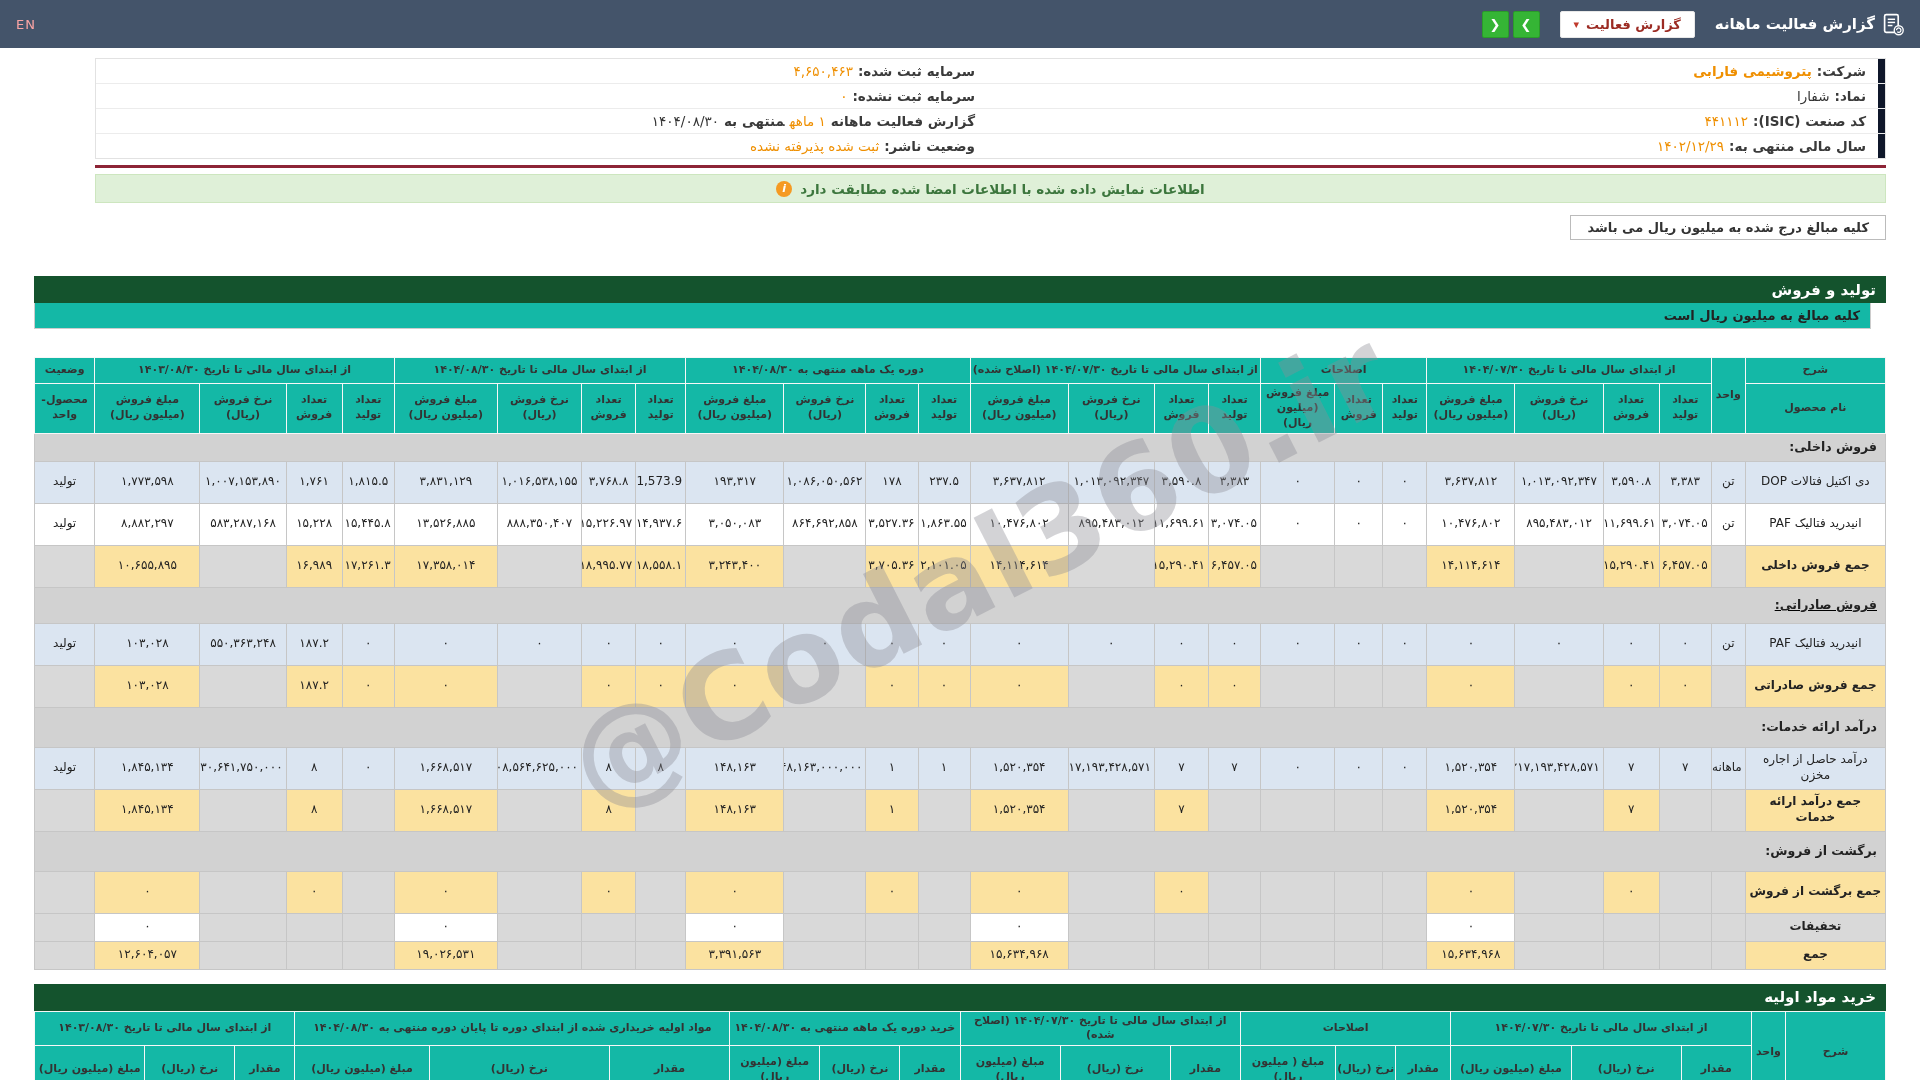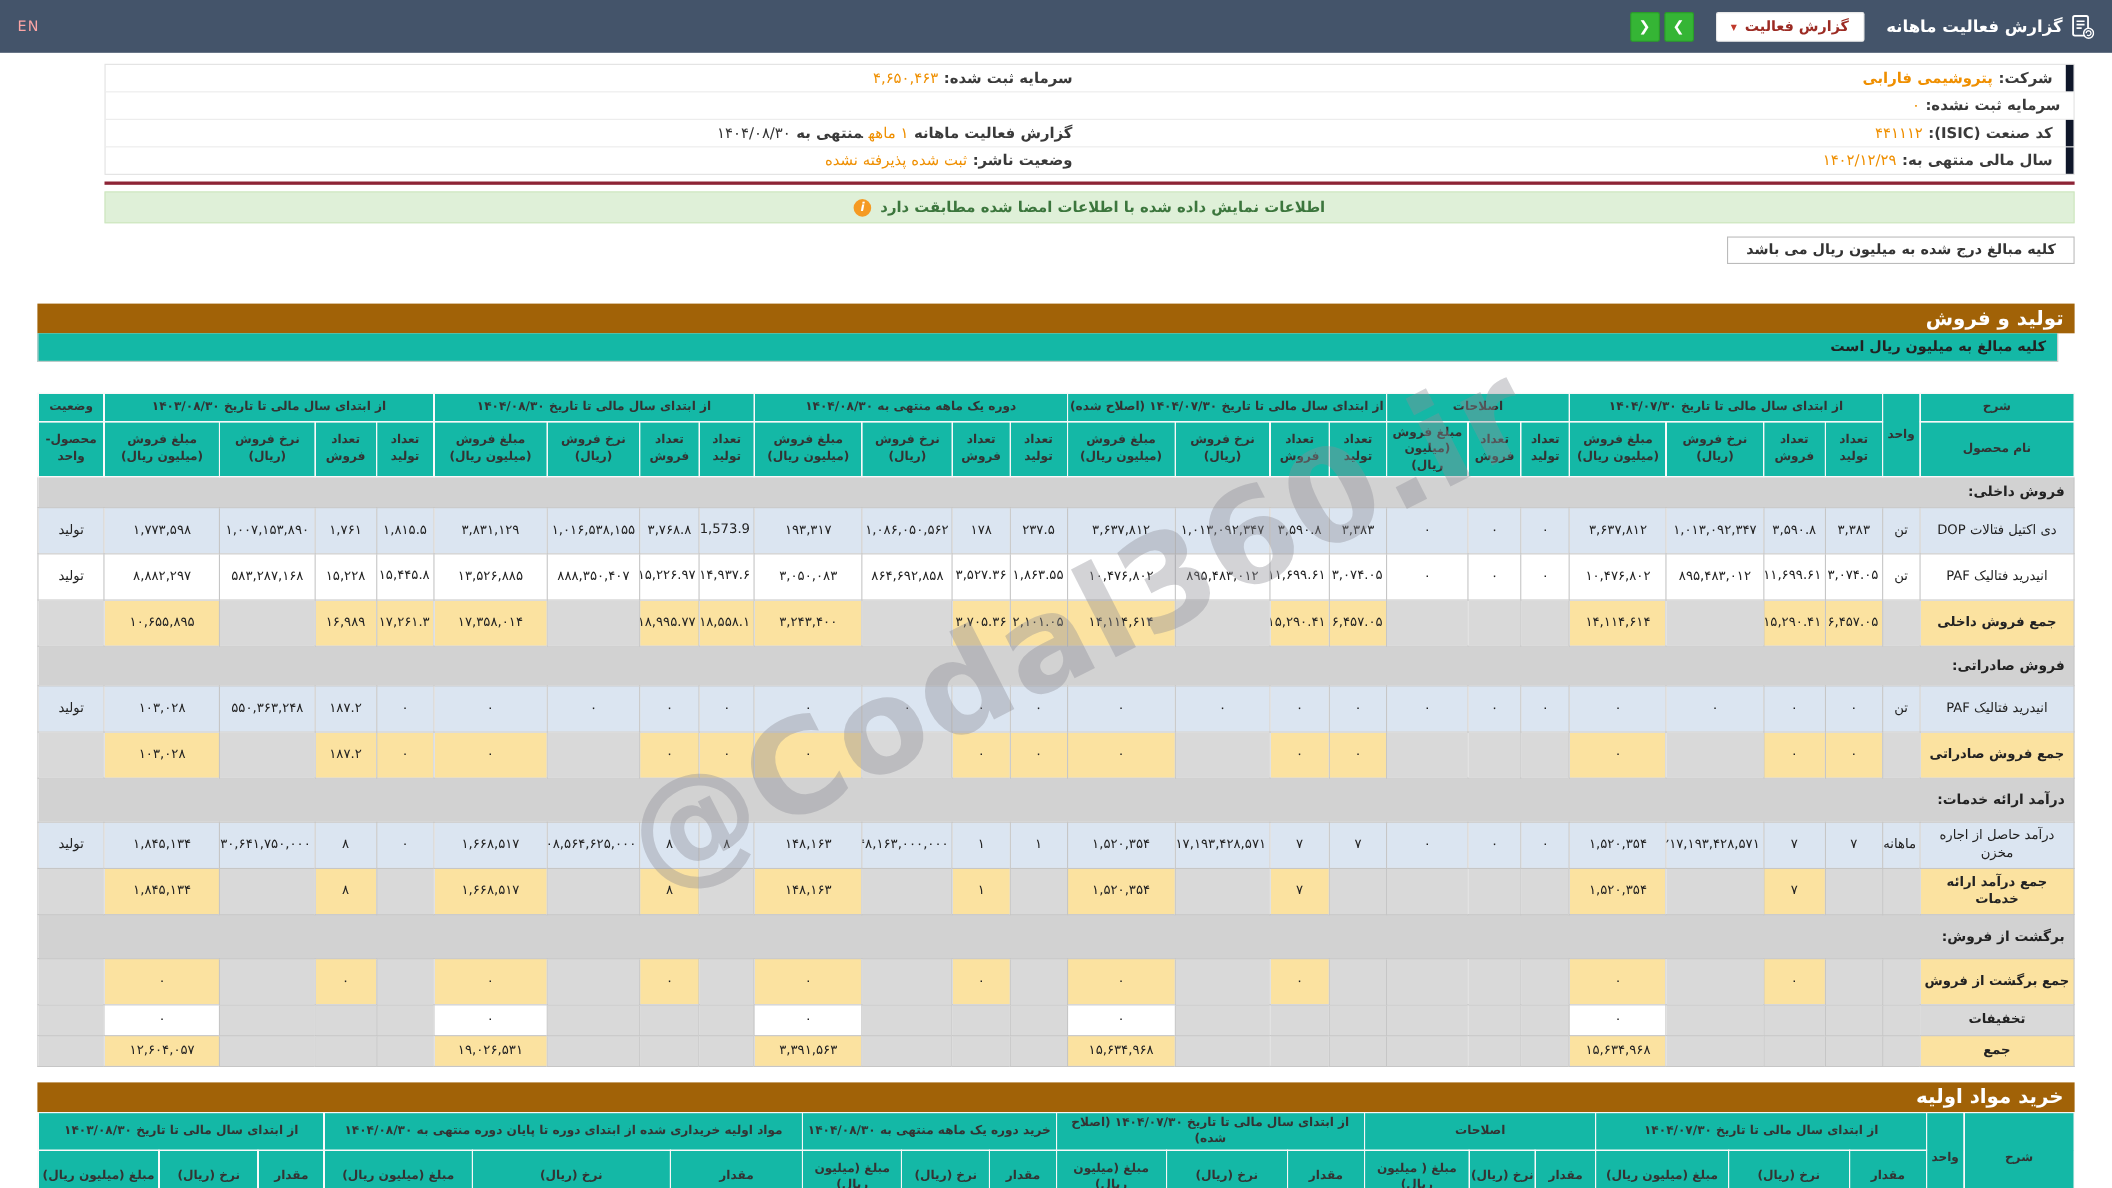--- a/index.html
+++ b/index.html
@@ -36,22 +36,22 @@
          color:#3c763d;font-size:13.5px;font-weight:700;display:flex;align-items:center;
          justify-content:center;gap:8px;}
   .info-icon{width:16px;height:16px;border-radius:50%;background:#f59a23;color:#fff;
              font-size:11px;font-weight:700;display:inline-flex;align-items:center;
              justify-content:center;font-style:italic;}
   
   .note-row{margin:12px 34px 0 95px;display:flex;justify-content:flex-start;}
   .amount-note{border:1px solid #bbb;background:#fff;padding:4px 16px;font-size:13px;
                font-weight:700;color:#333;}
   
-  .blue-bar{margin:36px 34px 0 34px;height:27px;background:#a16207;color:#fff;font-weight:700;
-            font-size:18px;display:flex;align-items:center;padding:0 10px;}
+  .blue-bar{margin:36px 34px 0 34px;height:27px;background:#14532d;color:#fff;font-weight:700;
+            font-size:15px;display:flex;align-items:center;padding:0 10px;}
   .blue-bar.second{margin-top:14px;}
   .subtitle{margin:0 49px 0 34px;border:1px solid #ccc;border-top:none;background:#14b8a6;
             padding:5px 10px;font-size:13px;font-weight:700;color:#222;}
   .table-wrap{margin:28px 34px 0 34px;}
   .table-wrap.second{margin-top:0;}
   
   table{width:100%;border-collapse:collapse;table-layout:fixed;background:#fff;border:1px solid #b5b5b5;}
   th{background:#14b8a6;border:1px solid #f7f7f7;font-size:11px;font-weight:700;color:#333;
      padding:2px 1px;text-align:center;vertical-align:middle;line-height:1.35;overflow:hidden;}
   td{border:1px solid #c6c6c6;font-size:12px;color:#222;text-align:center;vertical-align:middle;
@@ -101,20 +101,21 @@
   </div>
   <span class="tb-lang">EN</span>
 </header>
 
 <section class="company">
     <div class="c-row">
       <div class="c-cell c-sep"><span class="lbl">شرکت:</span><span class="lnk">پتروشیمی فارابی</span></div>
       <div class="c-cell"><span class="lbl">سرمایه ثبت شده:</span><span class="org">۴,۶۵۰,۴۶۳</span></div>
     </div>
     <div class="c-row">
+      <div class="c-cell c-sep"><span class="lbl">نماد:</span><span class="val">شفارا</span></div>
       <div class="c-cell"><span class="lbl">سرمایه ثبت نشده:</span><span class="org">۰</span></div>
     </div>
     <div class="c-row">
       <div class="c-cell c-sep"><span class="lbl">کد صنعت (ISIC):</span><span class="org">۴۴۱۱۱۲</span></div>
       <div class="c-cell"><span class="lbl">گزارش فعالیت ماهانه</span><span class="org">۱ ماهه</span><span class="lbl">منتهی به</span><span class="val">۱۴۰۴/۰۸/۳۰</span></div>
     </div>
     <div class="c-row">
       <div class="c-cell c-sep"><span class="lbl">سال مالی منتهی به:</span><span class="org">۱۴۰۲/۱۲/۲۹</span></div>
       <div class="c-cell"><span class="lbl">وضعیت ناشر:</span><span class="org">ثبت شده پذیرفته نشده</span></div>
     </div>
@@ -286,21 +287,21 @@
             <td class="num">۱۸,۵۵۸.۱</td>
             <td class="num">۱۸,۹۹۵.۷۷</td>
             <td class="empty"></td>
             <td class="num">۱۷,۳۵۸,۰۱۴</td>
             <td class="num">۱۷,۲۶۱.۳</td>
             <td class="num">۱۶,۹۸۹</td>
             <td class="empty"></td>
             <td class="num">۱۰,۶۵۵,۸۹۵</td>
             <td class="status empty"></td>
           </tr>
-          <tr class="section" style="height: 36px;">
+          <tr class="section" style="height: 36px; text-decoration: underline;">
             <td class="sec" colspan="26">فروش صادراتی:</td>
           </tr>
           <tr class="product v-blue" style="height: 42px;">
             <td class="name">انیدرید فتالیک PAF</td>
             <td class="unit">تن</td>
             <td class="num">۰</td>
             <td class="num">۰</td>
             <td class="num">۰</td>
             <td class="num">۰</td>
             <td class="num">۰</td>

